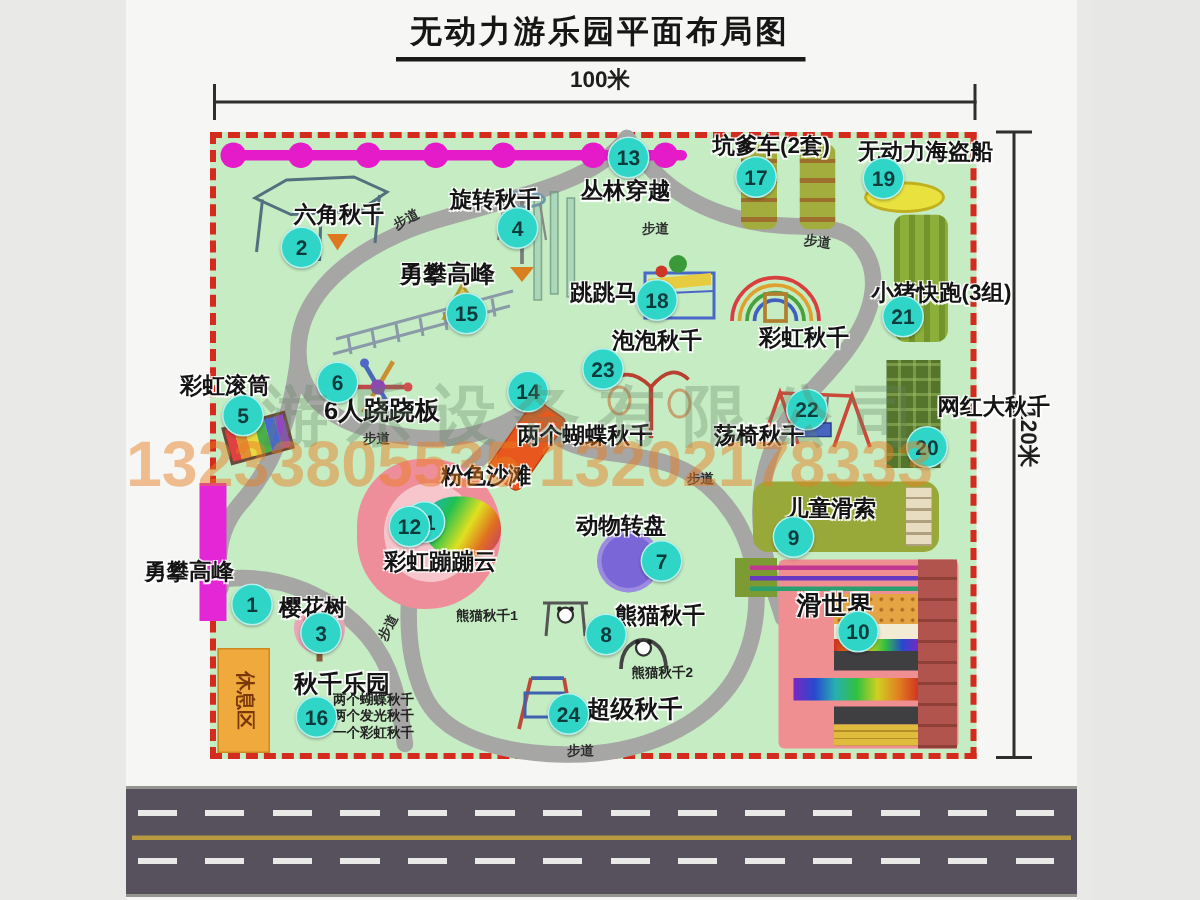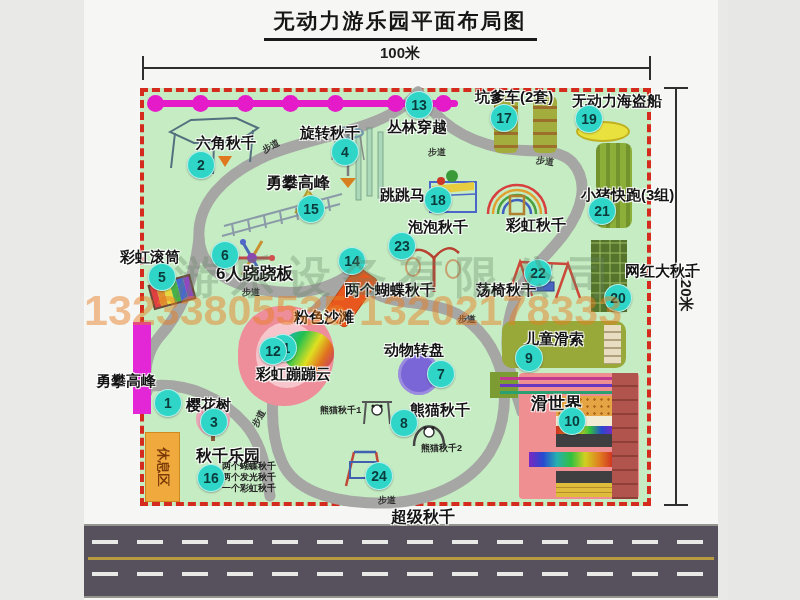--- a/index.html
+++ b/index.html
@@ -255,23 +255,23 @@
   <div class="lbl" style="left:345px;top:281px;">两个蝴蝶秋千</div>
   <div class="lbl" style="left:266px;top:173px;font-size:16px;">勇攀高峰</div>
   <div class="lbl" style="left:196px;top:446px;font-size:16px;">秋千乐园</div>
   <div class="lbl" style="left:475px;top:88px;">坑爹车(2套)</div>
   <div class="lbl" style="left:380px;top:186px;">跳跳马</div>
   <div class="lbl" style="left:572px;top:92px;">无动力海盗船</div>
   <div class="lbl" style="left:577px;top:262px;margin-left:48px;">网红大秋千</div>
   <div class="lbl" style="left:581px;top:186px;">小猪快跑(3组)</div>
   <div class="lbl" style="left:476px;top:281px;">荡椅秋千</div>
   <div class="lbl" style="left:408px;top:218px;">泡泡秋千</div>
-  <div class="lbl" style="left:391px;top:463px;font-size:16px;margin-top:44px;">超级秋千</div>
+  <div class="lbl" style="left:391px;top:463px;font-size:16px;">超级秋千</div>
   <div class="lbl" style="left:506px;top:216px;">彩虹秋千</div>
-  <div class="lbl lbl-sm" style="left:320px;top:404px;font-family:Liberation Mono, monospace;">熊猫秋千1</div>
+  <div class="lbl lbl-sm" style="left:304px;top:404px;font-family:Liberation Mono, monospace;">熊猫秋千1</div>
   <div class="lbl lbl-sm" style="left:421px;top:442px;">熊猫秋千2</div>
   <div class="lbl lbl-sm note-lines" style="left:222px;top:461px;">
     <div>两个蝴蝶秋千</div>
     <div>两个发光秋千</div>
     <div>一个彩虹秋千</div>
   </div>
 
   <div class="badge" style="left:154px;top:389px;">1</div>
   <div class="badge" style="left:187px;top:151px;">2</div>
   <div class="badge" style="left:200px;top:408px;">3</div>

